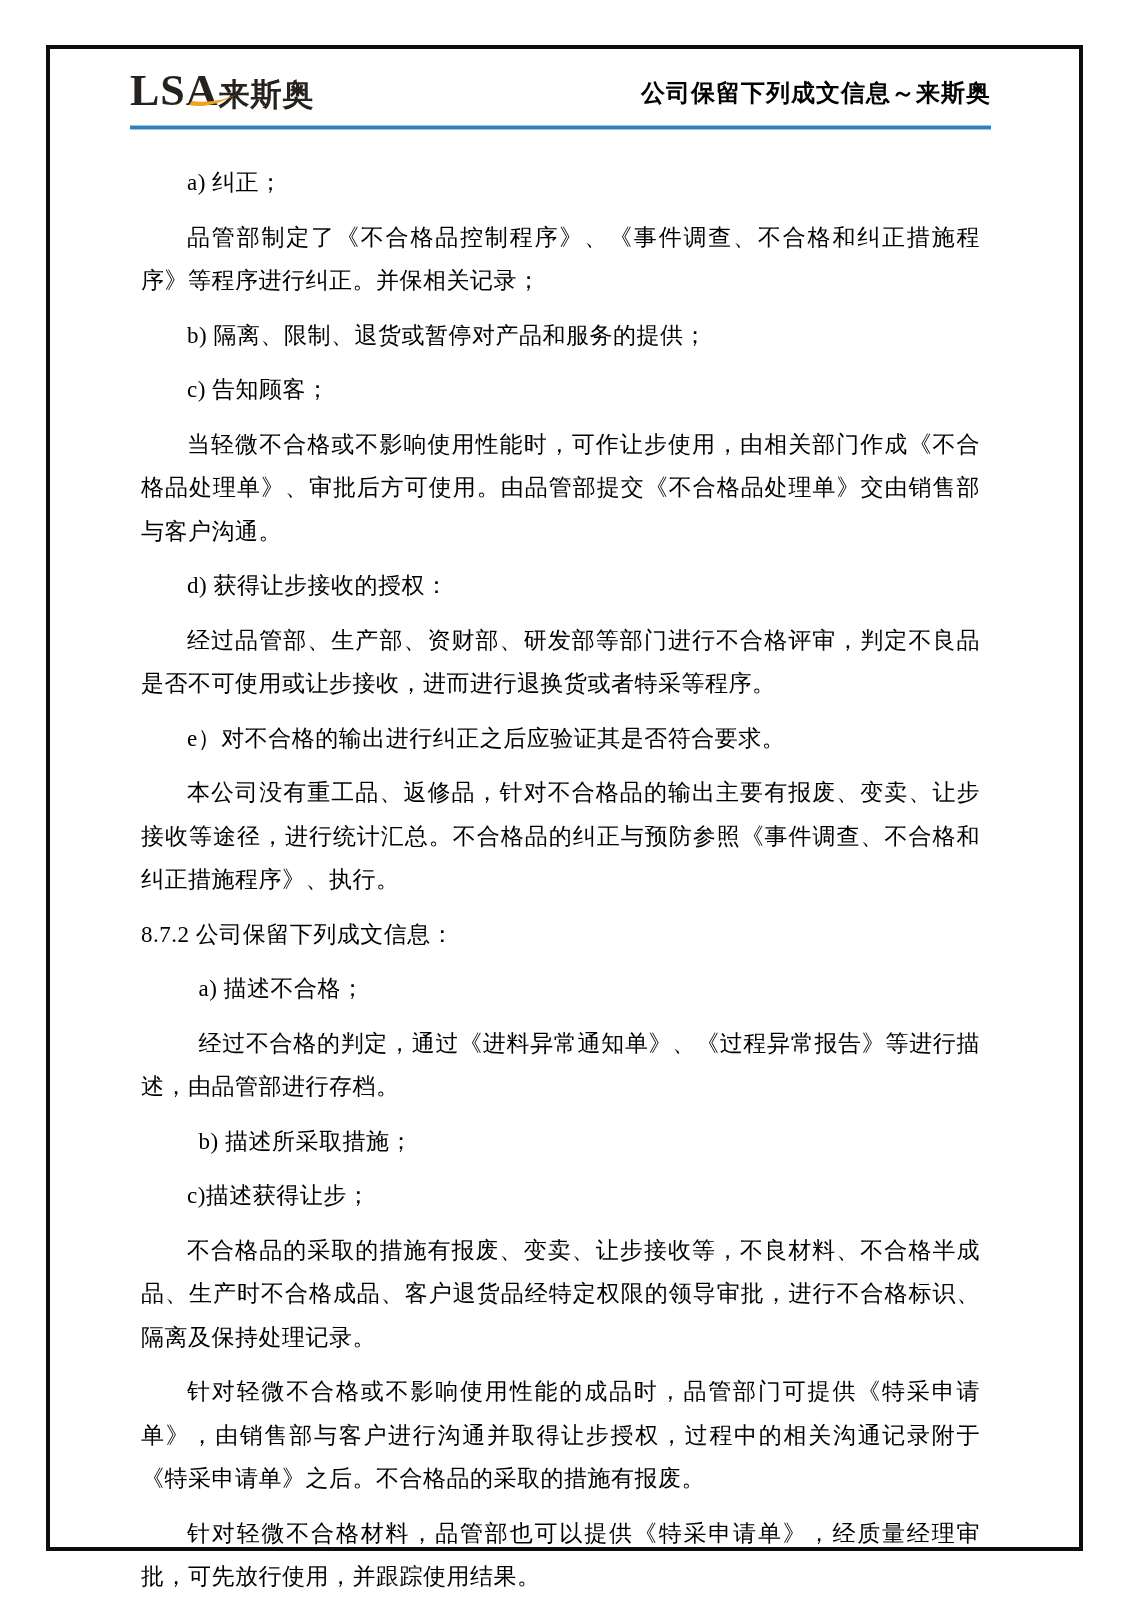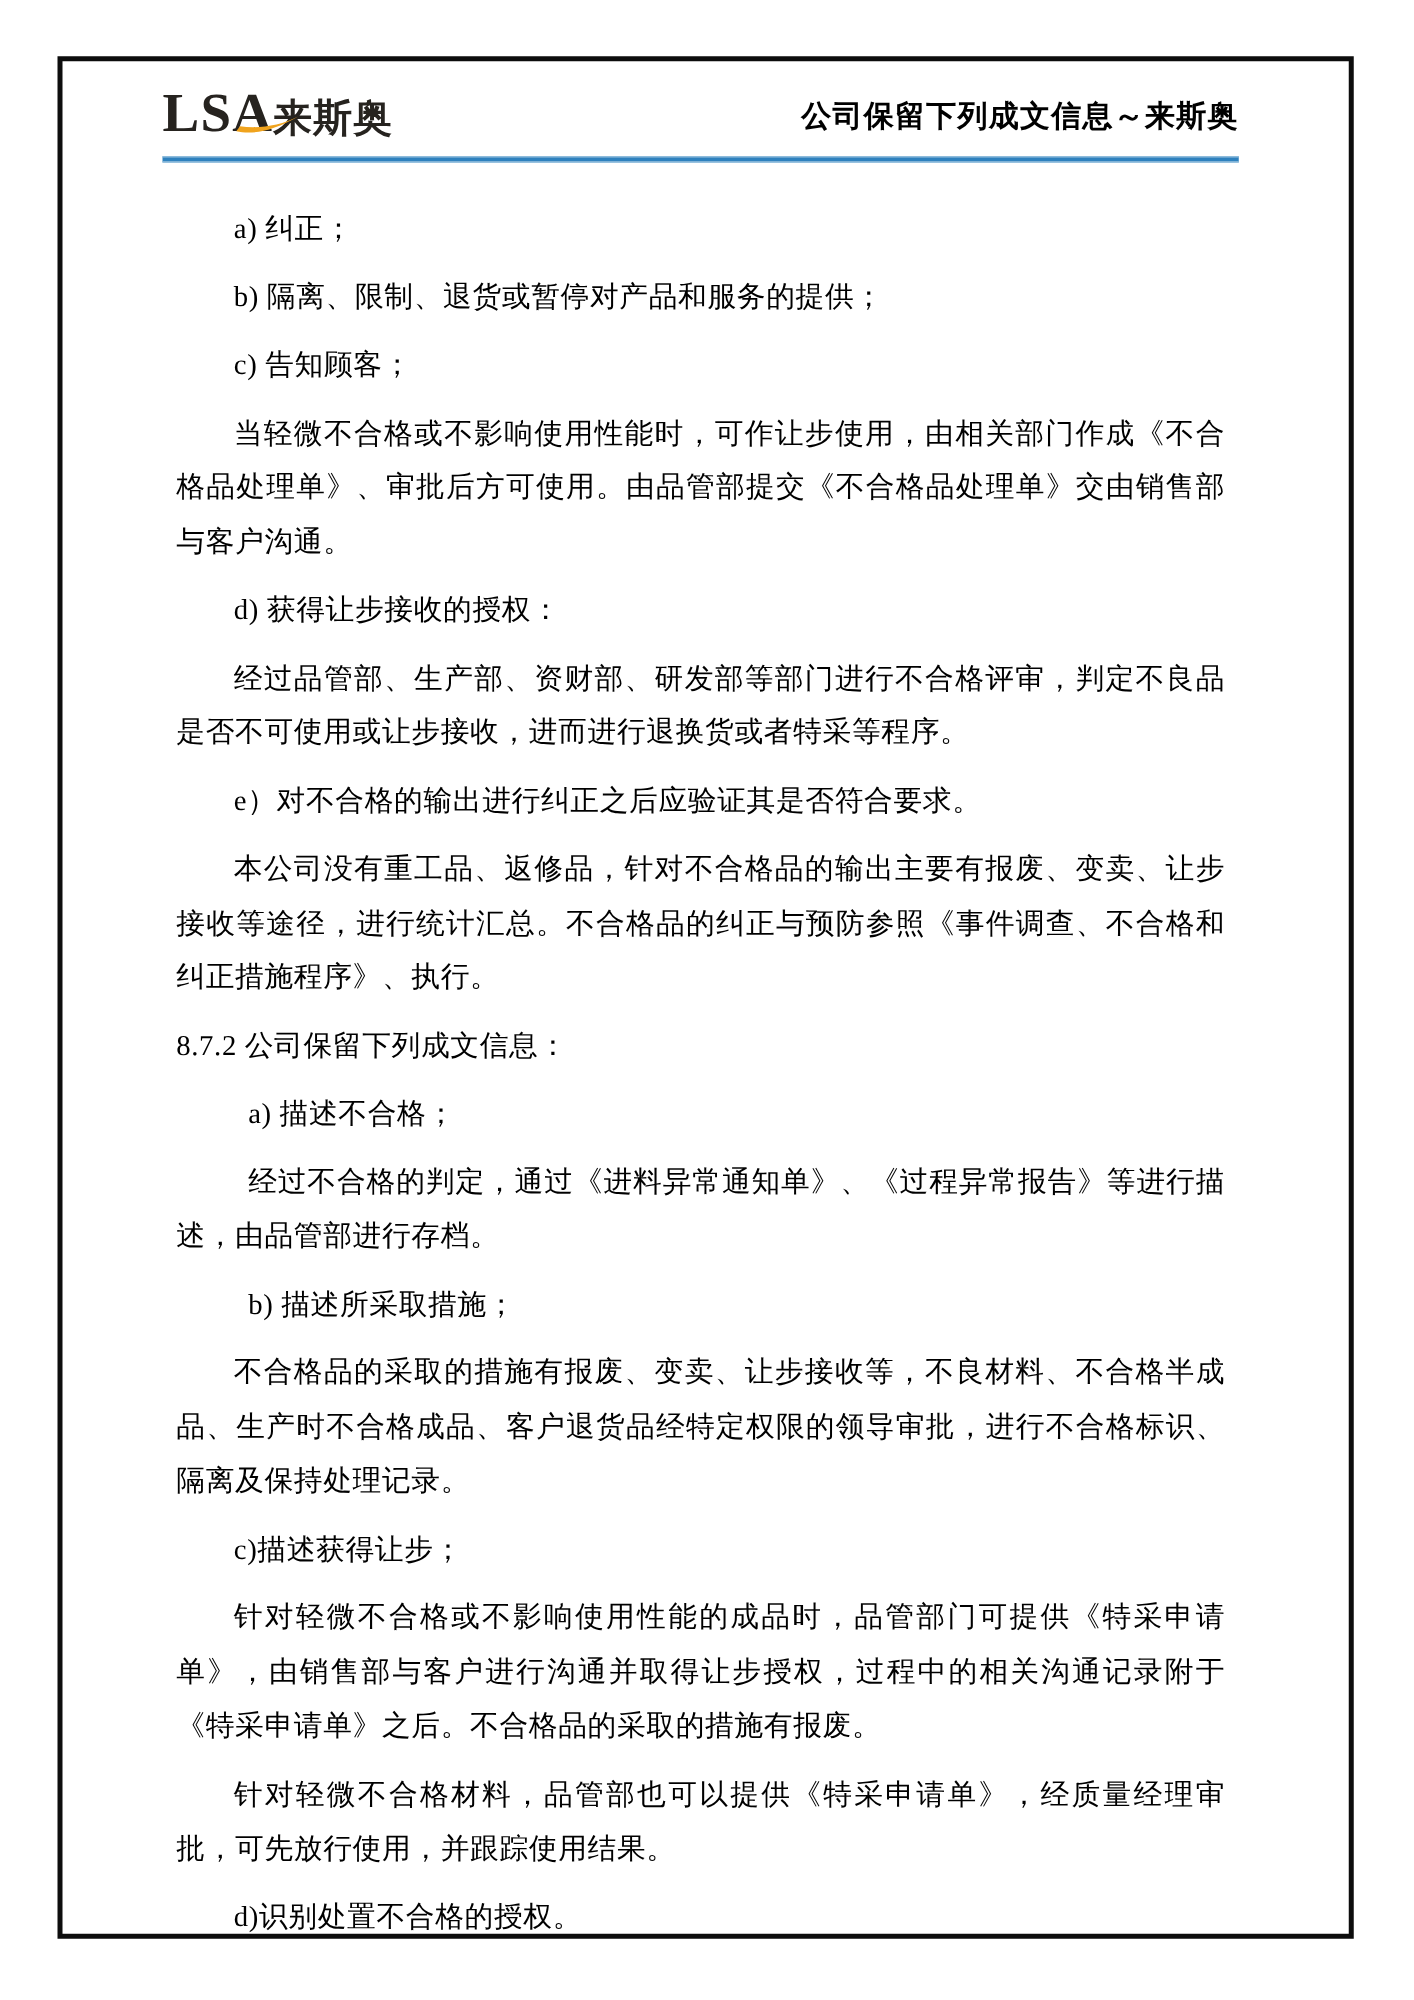--- a/index.html
+++ b/index.html
@@ -127,33 +127,34 @@
           <span class="logo-cn">来斯奥</span>
         </div>
         <div class="report-title">公司保留下列成文信息～来斯奥</div>
       </div>
 
       <div class="divider"></div>
 
       <div class="doc-body">
 
       <p class="para indent-2">a) 纠正；</p>
+          <p class="para indent-2">品管部制定了《不合格品控制程序》、《事件调查、不合格和纠正措施程序》等程序进行纠正。并保相关记录；</p>
           <p class="para indent-2">b) 隔离、限制、退货或暂停对产品和服务的提供；</p>
           <p class="para indent-2">c) 告知顾客；</p>
           <p class="para indent-2">当轻微不合格或不影响使用性能时，可作让步使用，由相关部门作成《不合格品处理单》、审批后方可使用。由品管部提交《不合格品处理单》交由销售部与客户沟通。</p>
           <p class="para indent-2">d) 获得让步接收的授权：</p>
           <p class="para indent-2">经过品管部、生产部、资财部、研发部等部门进行不合格评审，判定不良品是否不可使用或让步接收，进而进行退换货或者特采等程序。</p>
           <p class="para indent-2">e）对不合格的输出进行纠正之后应验证其是否符合要求。</p>
           <p class="para indent-2">本公司没有重工品、返修品，针对不合格品的输出主要有报废、变卖、让步接收等途径，进行统计汇总。不合格品的纠正与预防参照《事件调查、不合格和纠正措施程序》、执行。</p>
           <p class="para indent-0">8.7.2 公司保留下列成文信息：</p>
           <p class="para indent-2_5">a) 描述不合格；</p>
           <p class="para indent-2_5">经过不合格的判定，通过《进料异常通知单》、《过程异常报告》等进行描述，由品管部进行存档。</p>
           <p class="para indent-2_5">b) 描述所采取措施；</p>
+          <p class="para indent-2">c)描述获得让步；</p>
           <p class="para indent-2">不合格品的采取的措施有报废、变卖、让步接收等，不良材料、不合格半成品、生产时不合格成品、客户退货品经特定权限的领导审批，进行不合格标识、隔离及保持处理记录。</p>
-          <p class="para indent-2">c)描述获得让步；</p>
           <p class="para indent-2">针对轻微不合格或不影响使用性能的成品时，品管部门可提供《特采申请单》，由销售部与客户进行沟通并取得让步授权，过程中的相关沟通记录附于《特采申请单》之后。不合格品的采取的措施有报废。</p>
           <p class="para indent-2">针对轻微不合格材料，品管部也可以提供《特采申请单》，经质量经理审批，可先放行使用，并跟踪使用结果。</p>
           <p class="para indent-2">d)识别处置不合格的授权。</p>
         </div>
 
       <div class="footer">
         <span>101</span>
       </div>
 
     </div>

